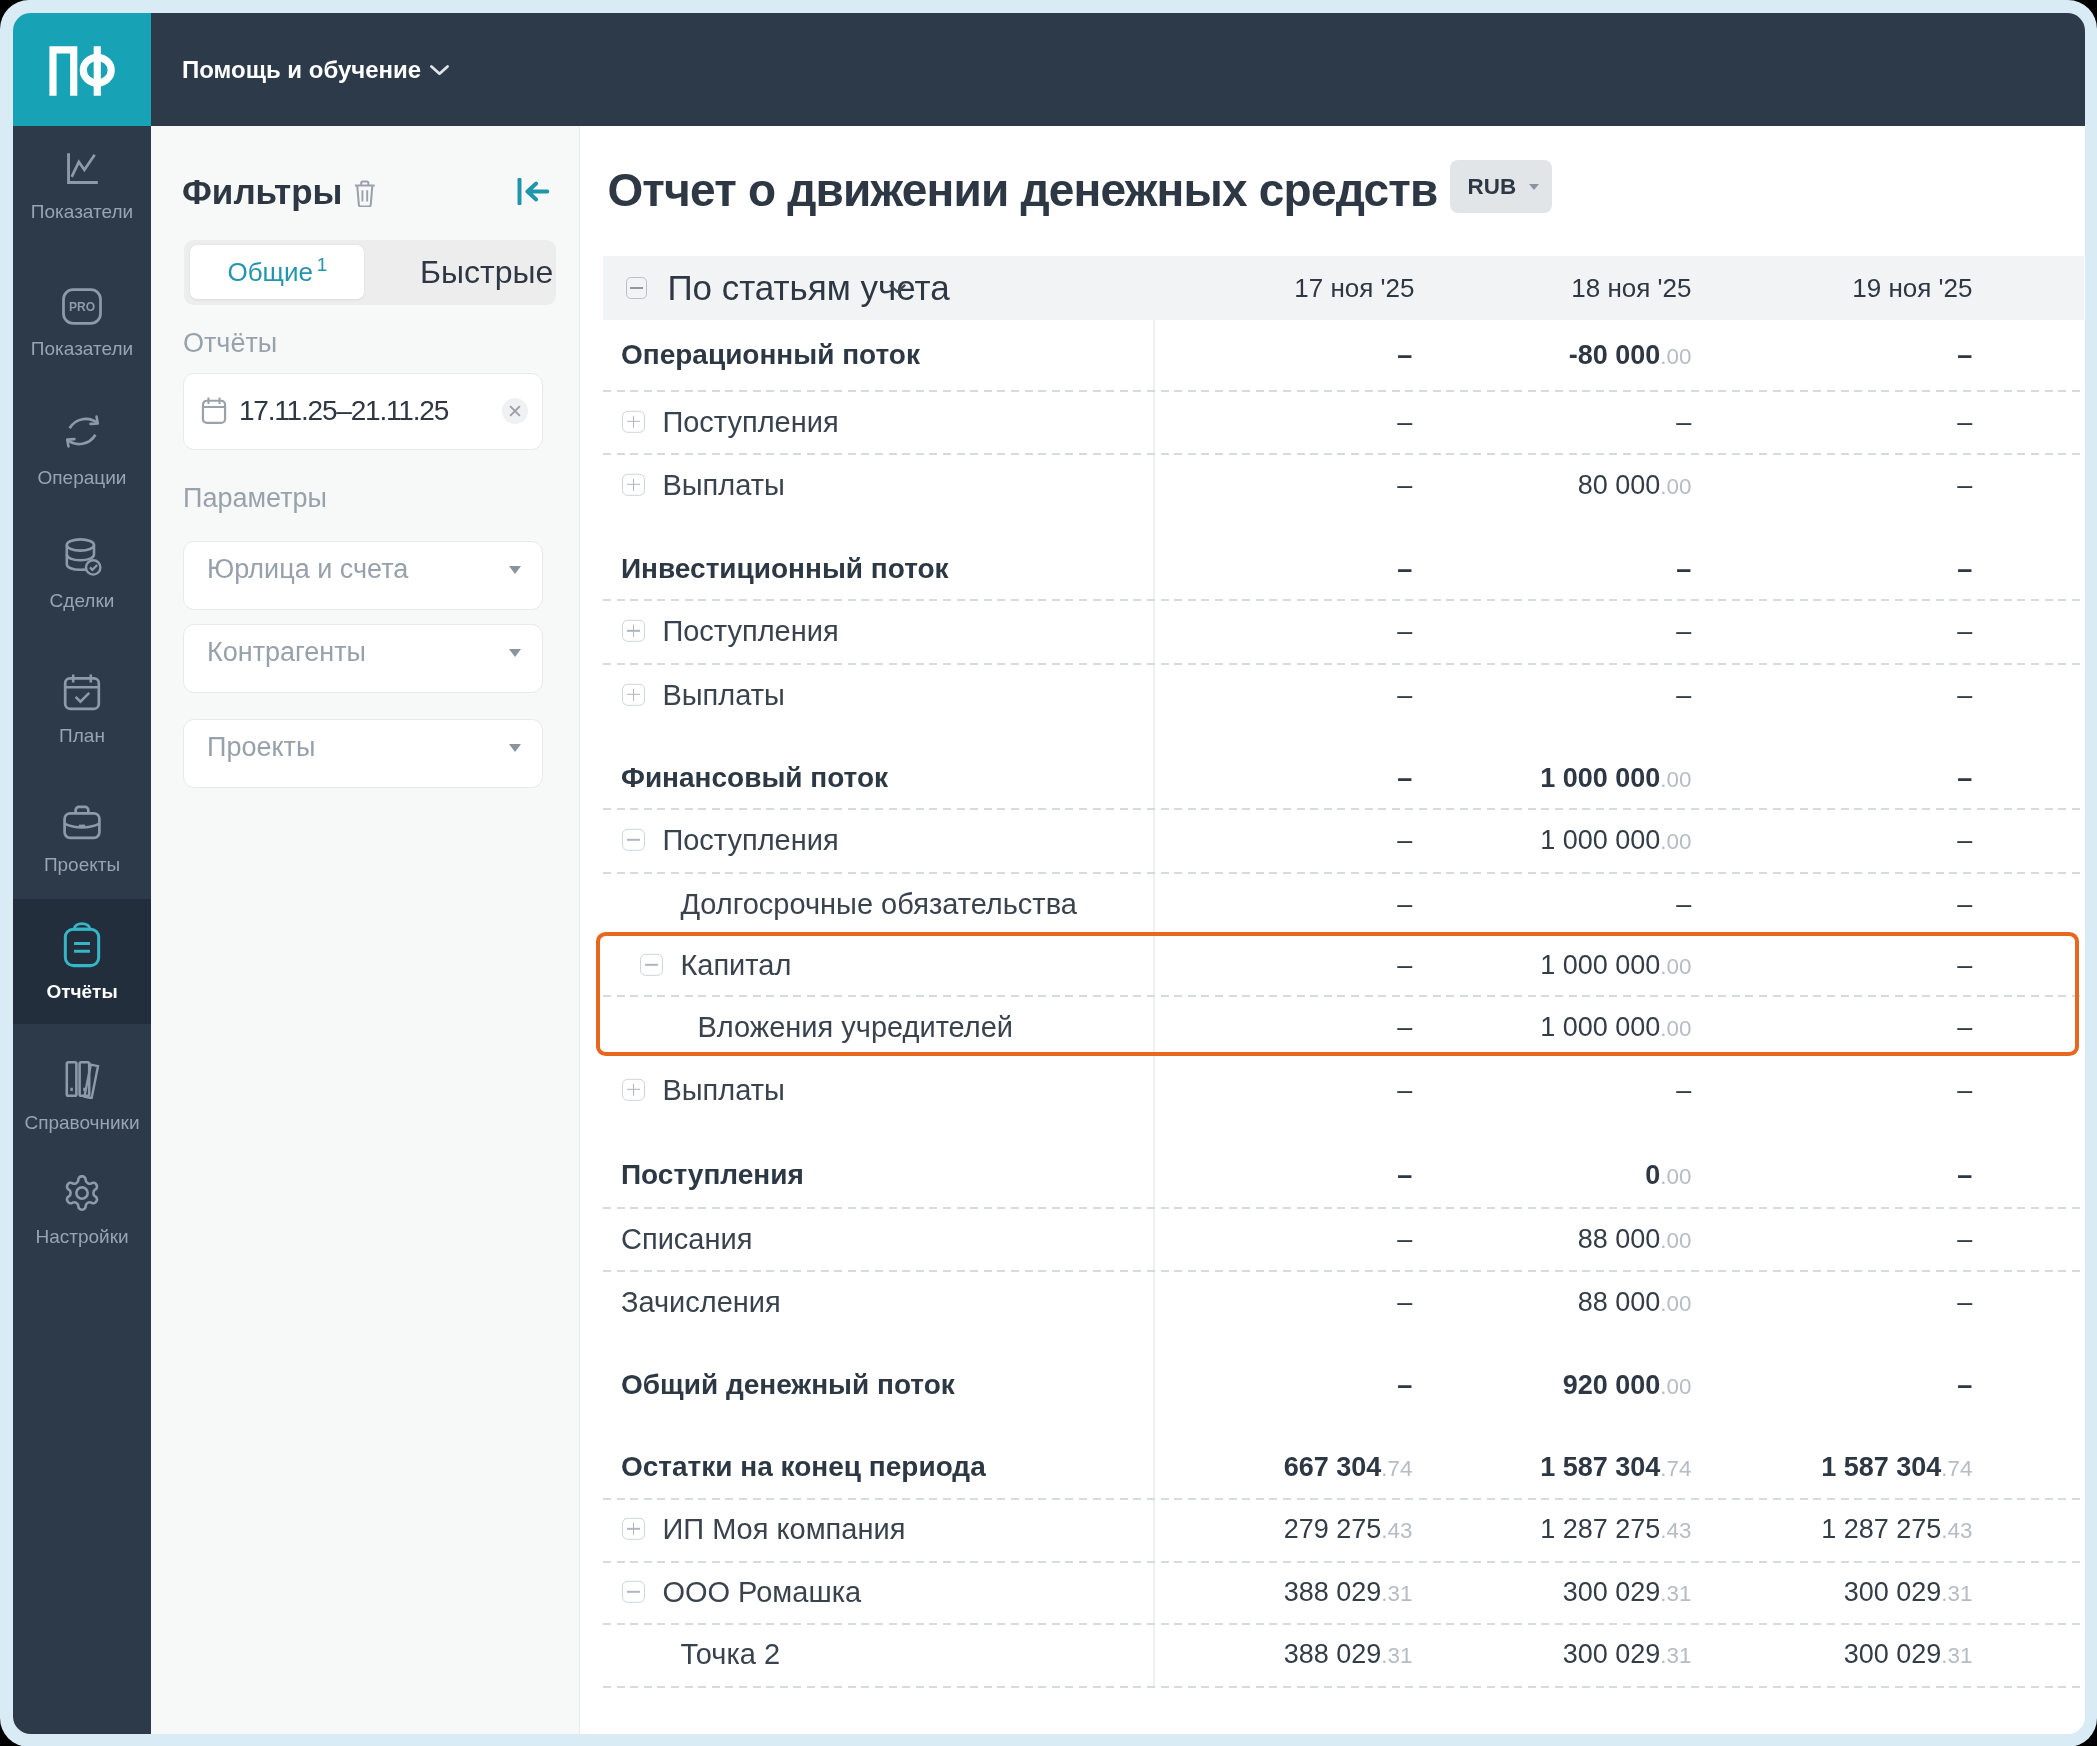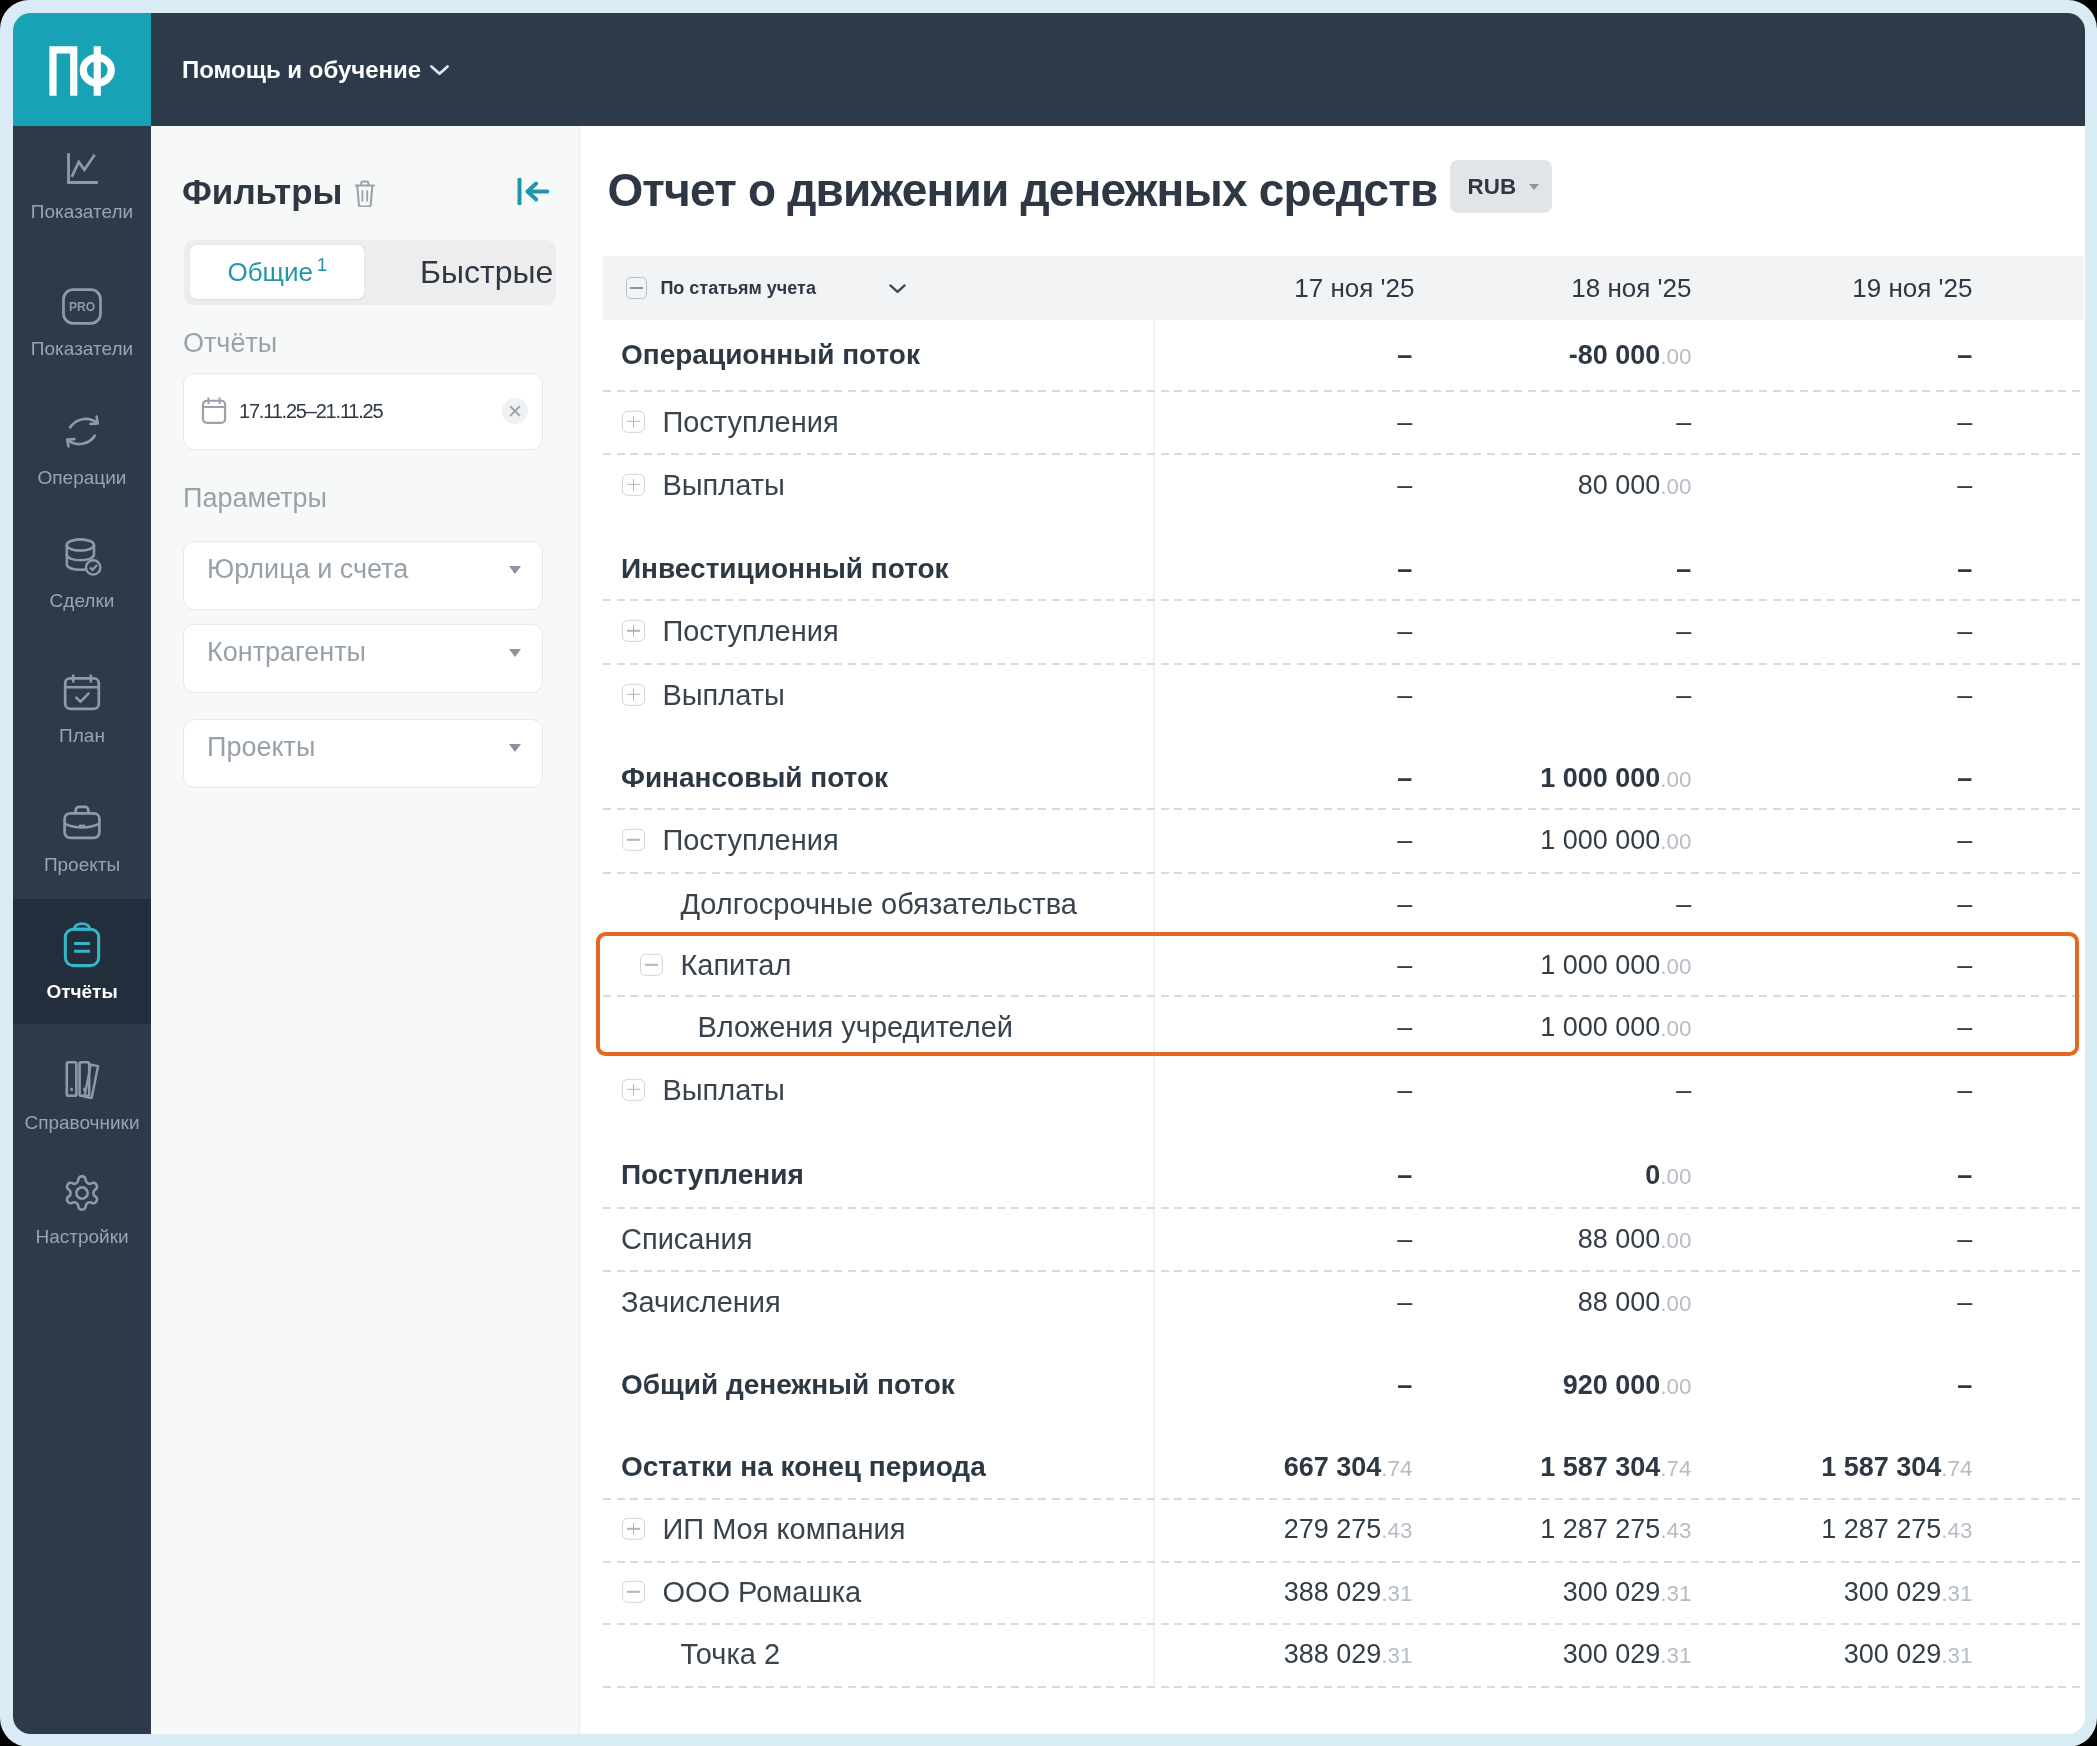--- a/index.html
+++ b/index.html
@@ -21,34 +21,34 @@
   .f-title { position:absolute; left:31px; top:46px; font-size:35px; font-weight:bold; color:#2d3844; }
   .trash { position:absolute; left:203px; top:54px; }
   .collapse { position:absolute; left:365px; top:52px; }
   .tabs { position:absolute; left:33px; top:114px; width:372px; height:65px; background:#ededee; border-radius:9.6px; }
   .tab-chip { position:absolute; left:6.4px; top:4.8px; width:174px; height:54px; background:#fff; border-radius:7.2px;
               box-shadow:0 0.8px 2.4px rgba(0,0,0,0.08); text-align:center; line-height:54px; font-size:26px; color:#2396ad; }
   .tab-r { position:absolute; right:0; top:0; width:136px; height:65px; text-align:left; line-height:65px; font-size:32px; color:#2d3844; }
   .f-label { position:absolute; left:32px; font-size:27px; color:#98a2ac; }
   .f-input { position:absolute; left:32px; width:360px; background:#fff; border:1.6px solid #e7e9eb; border-radius:11.2px; }
   .date-in { top:247px; height:77px; }
-  .date-in .txt { position:absolute; left:55px; top:0; height:74px; line-height:74px; font-size:20px; letter-spacing:-1.2px; color:#2d3844; }
+  .date-in .txt { position:absolute; left:55px; top:0; height:74px; line-height:74px; font-size:28px; letter-spacing:-1.2px; color:#2d3844; }
   .date-in svg.cal { position:absolute; left:17px; top:22.4px; }
   .clear-x { position:absolute; left:318px; top:24px; width:26px; height:26px; border-radius:50%; background:#f0f1f3; }
   .dd { height:69px; }
   .dd .ph { position:absolute; left:23px; top:0; height:54px; line-height:54px; font-size:27px; color:#97a1ab; }
   .dd .car { position:absolute; right:21px; top:24px; width:0; height:0; border-left:6.4px solid transparent; border-right:6.4px solid transparent; border-top:8px solid #8a94a0; }
   .main { position:absolute; left:568px; top:113px; right:0; bottom:0; background:#fff; }
   .m-title { position:absolute; left:26.4px; top:37px; font-size:46px; letter-spacing:-0.8px; font-weight:bold; color:#2d3844; }
   .rub { position:absolute; left:869px; top:34px; width:102px; height:53px; background:#e2e5e8; border-radius:8px; }
   .rub .t { position:absolute; left:17.6px; top:0; height:53px; line-height:53px; font-size:22.4px; font-weight:bold; color:#2d3844; }
   .rub .car { position:absolute; right:13px; top:24px; width:0; height:0; border-left:5.6px solid transparent; border-right:5.6px solid transparent; border-top:6.4px solid #8a94a0; }
   .table { position:absolute; left:22.4px; top:130px; width:1481px; height:1433px; }
   .thead { position:absolute; left:0; top:0; width:1481px; height:64px; background:#f2f3f4; }
-  .thead .h-t { position:absolute; left:57px; top:0; height:64px; line-height:64px; font-size:18px; font-weight:bold; color:#2d3844; }
+  .thead .h-t { position:absolute; left:64px; top:0; height:64px; line-height:64px; font-size:35px; font-weight:normal; color:#2d3844; }
   .thead .h-car { position:absolute; left:285px; top:27px; }
   .hd { position:absolute; top:0; height:64px; line-height:64px; font-size:26px; font-weight:500; color:#2d3844; text-align:right; }
   .vline { position:absolute; left:550px; top:64px; width:1.6px; height:1366px; background:#eef0f2; }
   .row { position:absolute; left:0; width:1481px; }
   .row .lab { position:absolute; top:50%; transform:translateY(-50%); font-size:29px; color:#39434e; white-space:nowrap; }
   .row.sect .lab { font-weight:bold; font-size:28px; color:#2c3844; }
   .val { position:absolute; top:50%; transform:translateY(-50%); font-size:27px; color:#323d48; white-space:nowrap; }
   .val .dec { font-size:22.4px; color:#b5bcc3; font-weight:normal; }
   .row.sect .val, .row.bvals .val { font-weight:bold; color:#2d3844; }
   .v1 { right:672px; } .v2 { right:393px; } .v3 { right:112px; }

